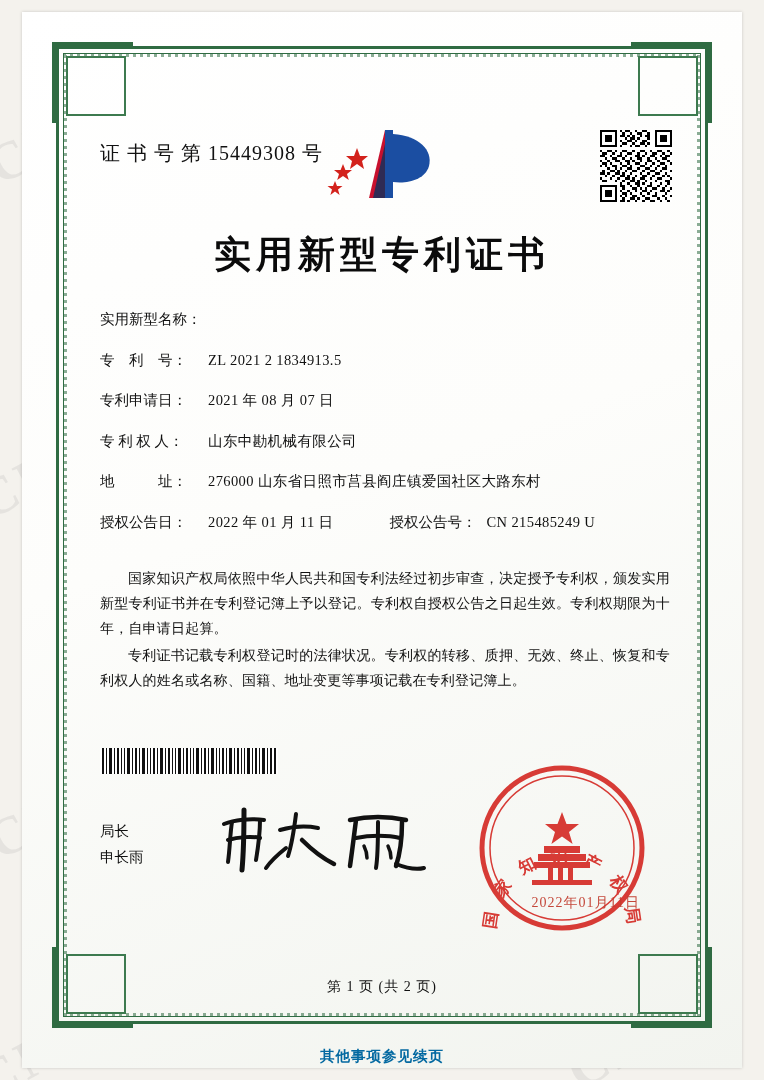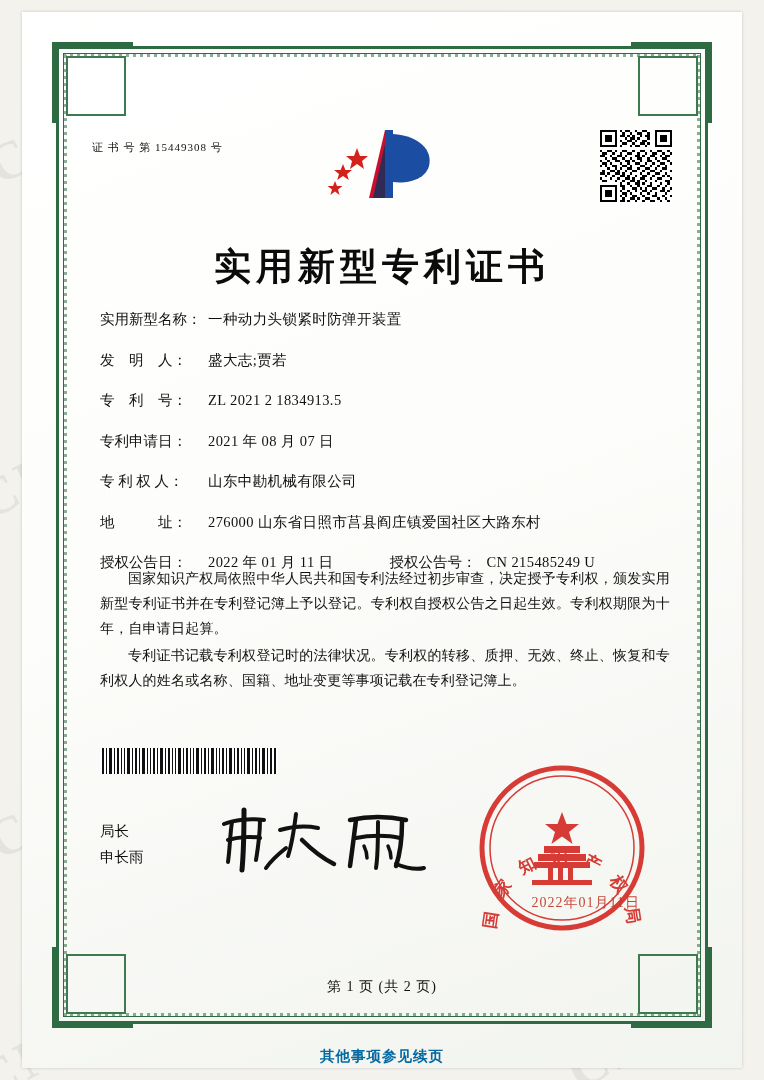--- a/index.html
+++ b/index.html
@@ -87,22 +87,22 @@
   }
 
   .content {
     position: absolute;
     left: 70px; top: 70px; right: 70px; bottom: 70px;
   }
 
   
   .cert-no {
     position: absolute;
-    left: 0; top: 58px;
-    font-size: 11px;
+    left: 8px; top: 58px;
+    font-size: 20px;
     color: #111;
     letter-spacing: 1px;
     white-space: nowrap;
   }
   .qr {
     position: absolute;
     right: 0; top: 48px;
     width: 72px; height: 72px;
     background-color: #fff;
   }
@@ -115,21 +115,21 @@
     transform: translateX(-50%);
     top: 42px;
     width: 150px;
     height: 92px;
   }
 
   
   .title {
     position: absolute;
     left: 0; right: 0;
-    top: 160px;
+    top: 148px;
     text-align: center;
     font-size: 37px;
     font-weight: 700;
     letter-spacing: 5px;
     color: #0b0b0b;
     font-family: "Liberation Serif", serif;
   }
 
   
   .fields {
@@ -502,25 +502,20 @@
             <rect x="27" y="28" width="1" height="1"></rect>
         </g>
       </svg>
     </div>
 
     <div class="title">实用新型专利证书</div>
 
     <div class="fields">
       <div class="field">
         <span class="label">实用新型名称：</span>
-        <span class="value">一种动力头锁紧时防弹开装置</span>
-      </div>
-      <div class="field">
-        <span class="label">发　明　人：</span>
-        <span class="value">盛大志;贾若</span>
       </div>
       <div class="field">
         <span class="label">专　利　号：</span>
         <span class="value">ZL 2021 2 1834913.5</span>
       </div>
       <div class="field">
         <span class="label">专利申请日：</span>
         <span class="value">2021 年 08 月 07 日</span>
       </div>
       <div class="field">

